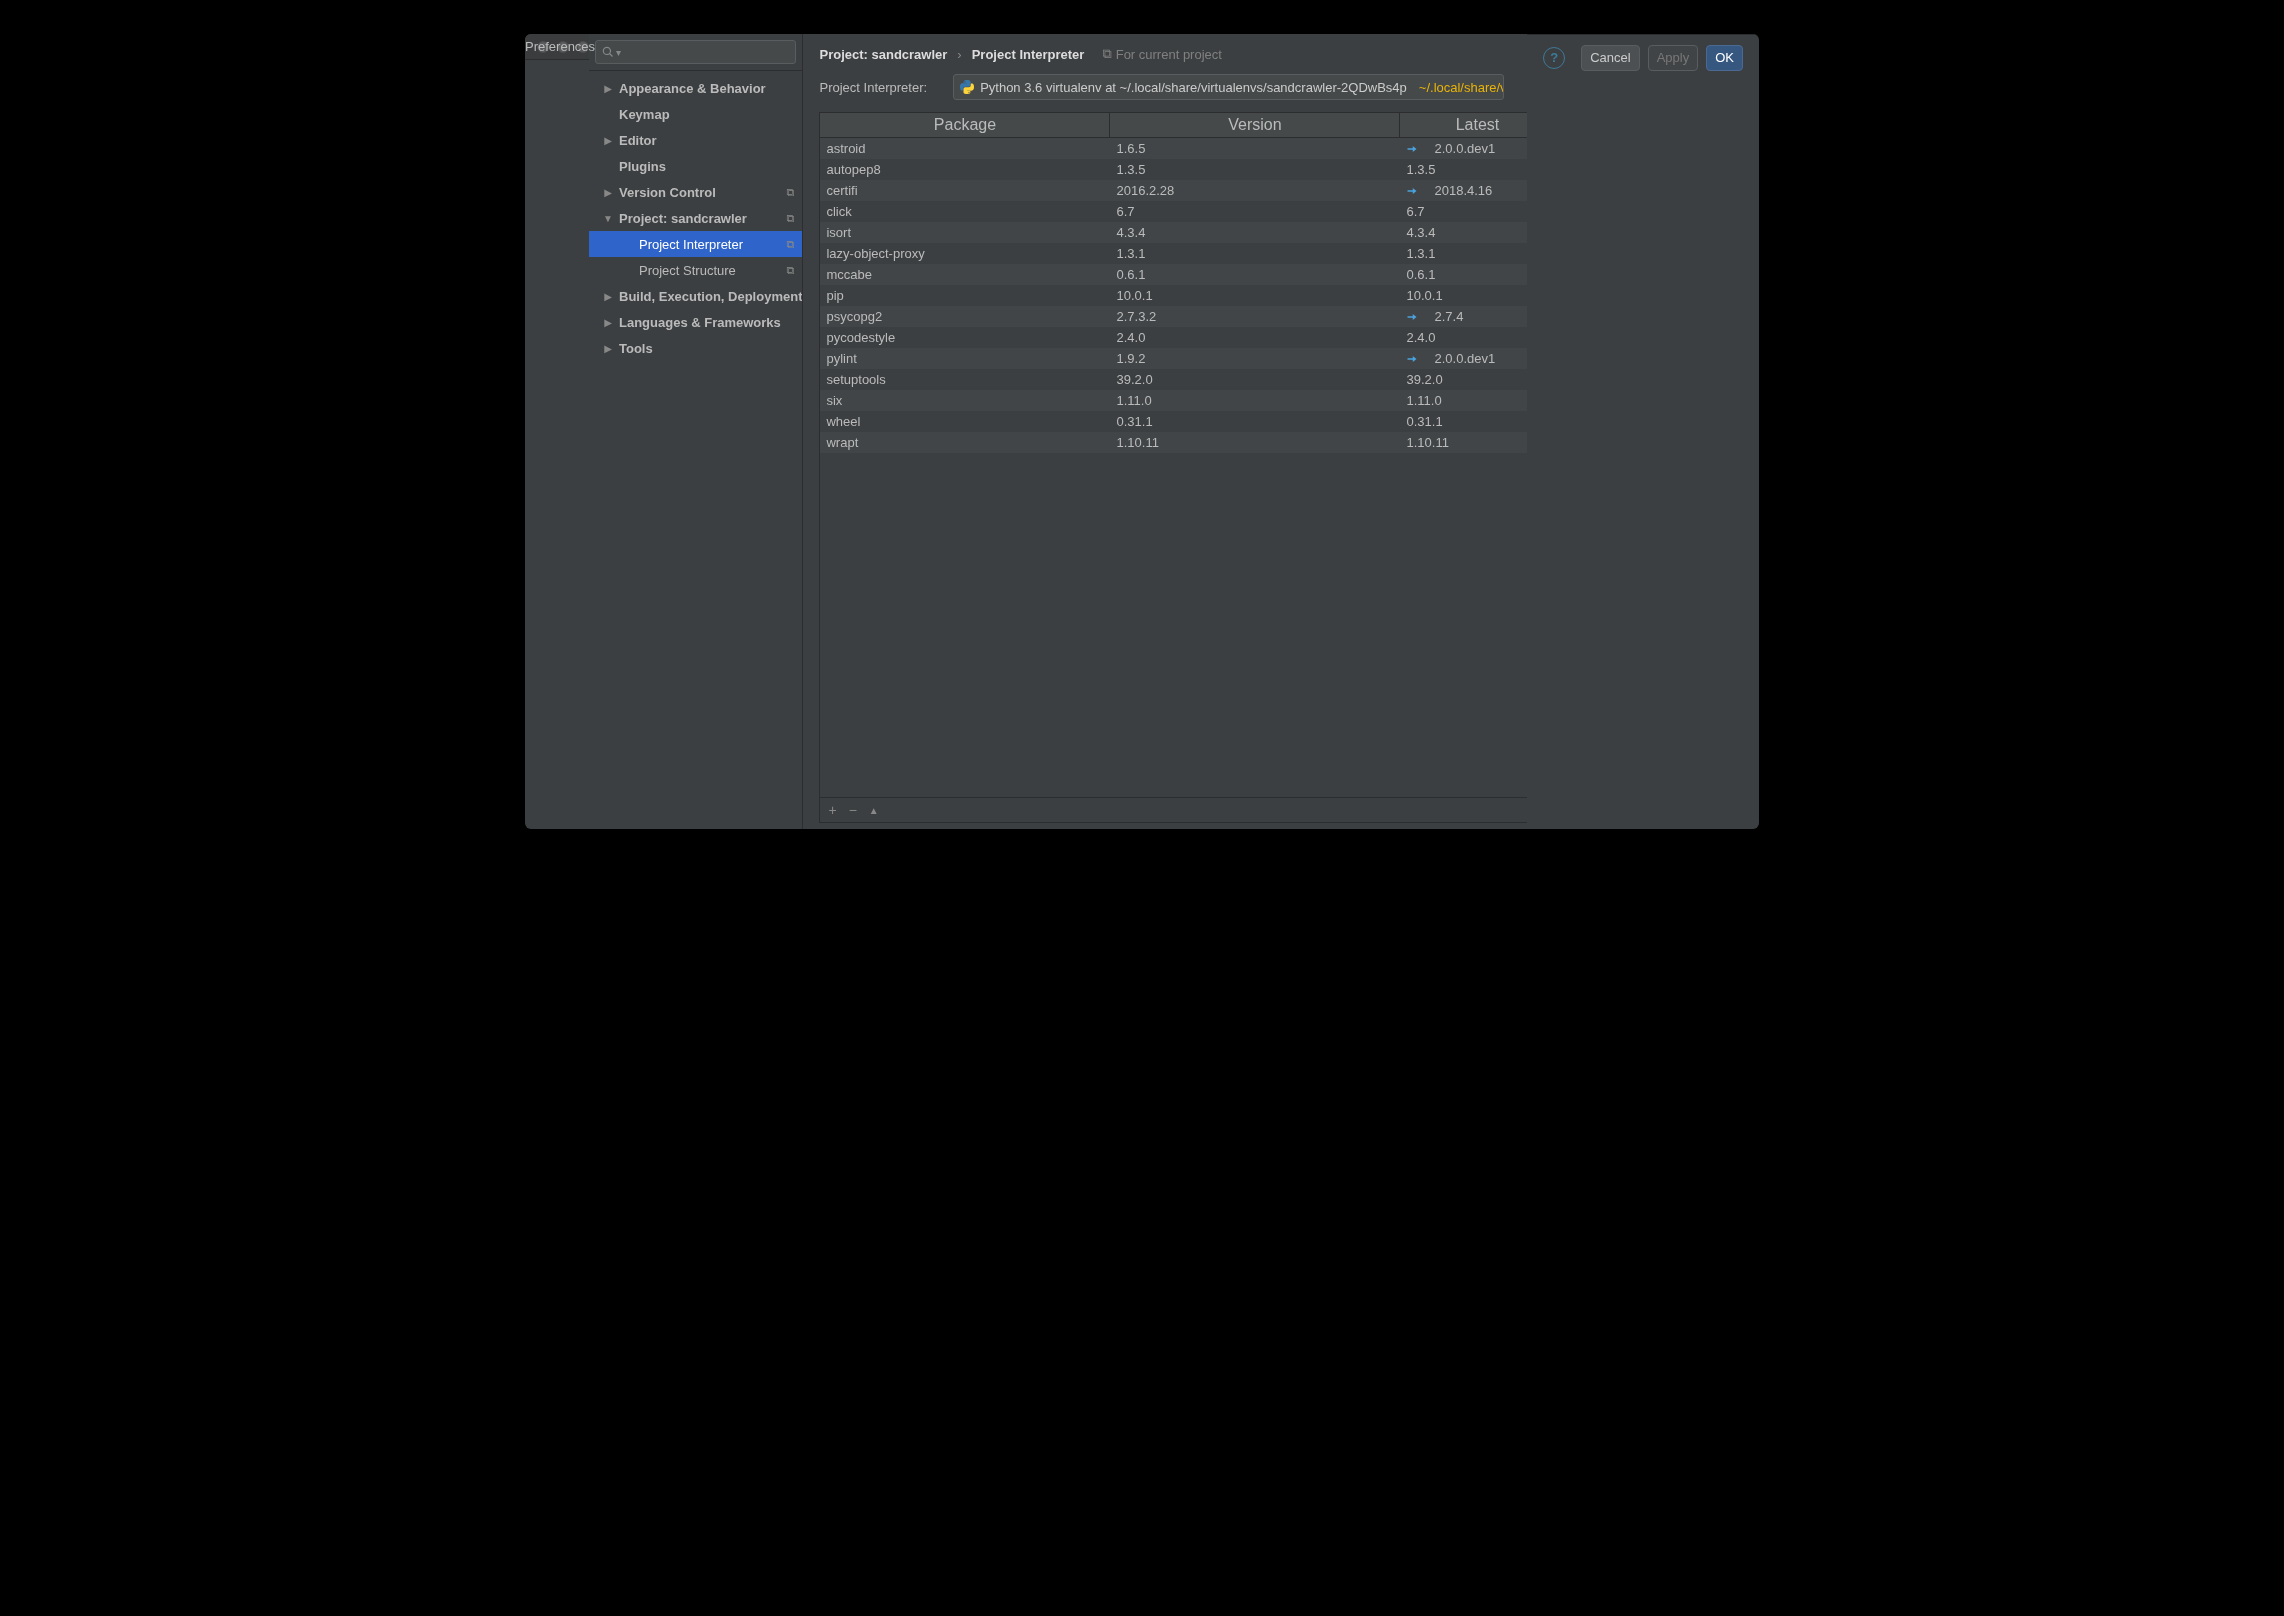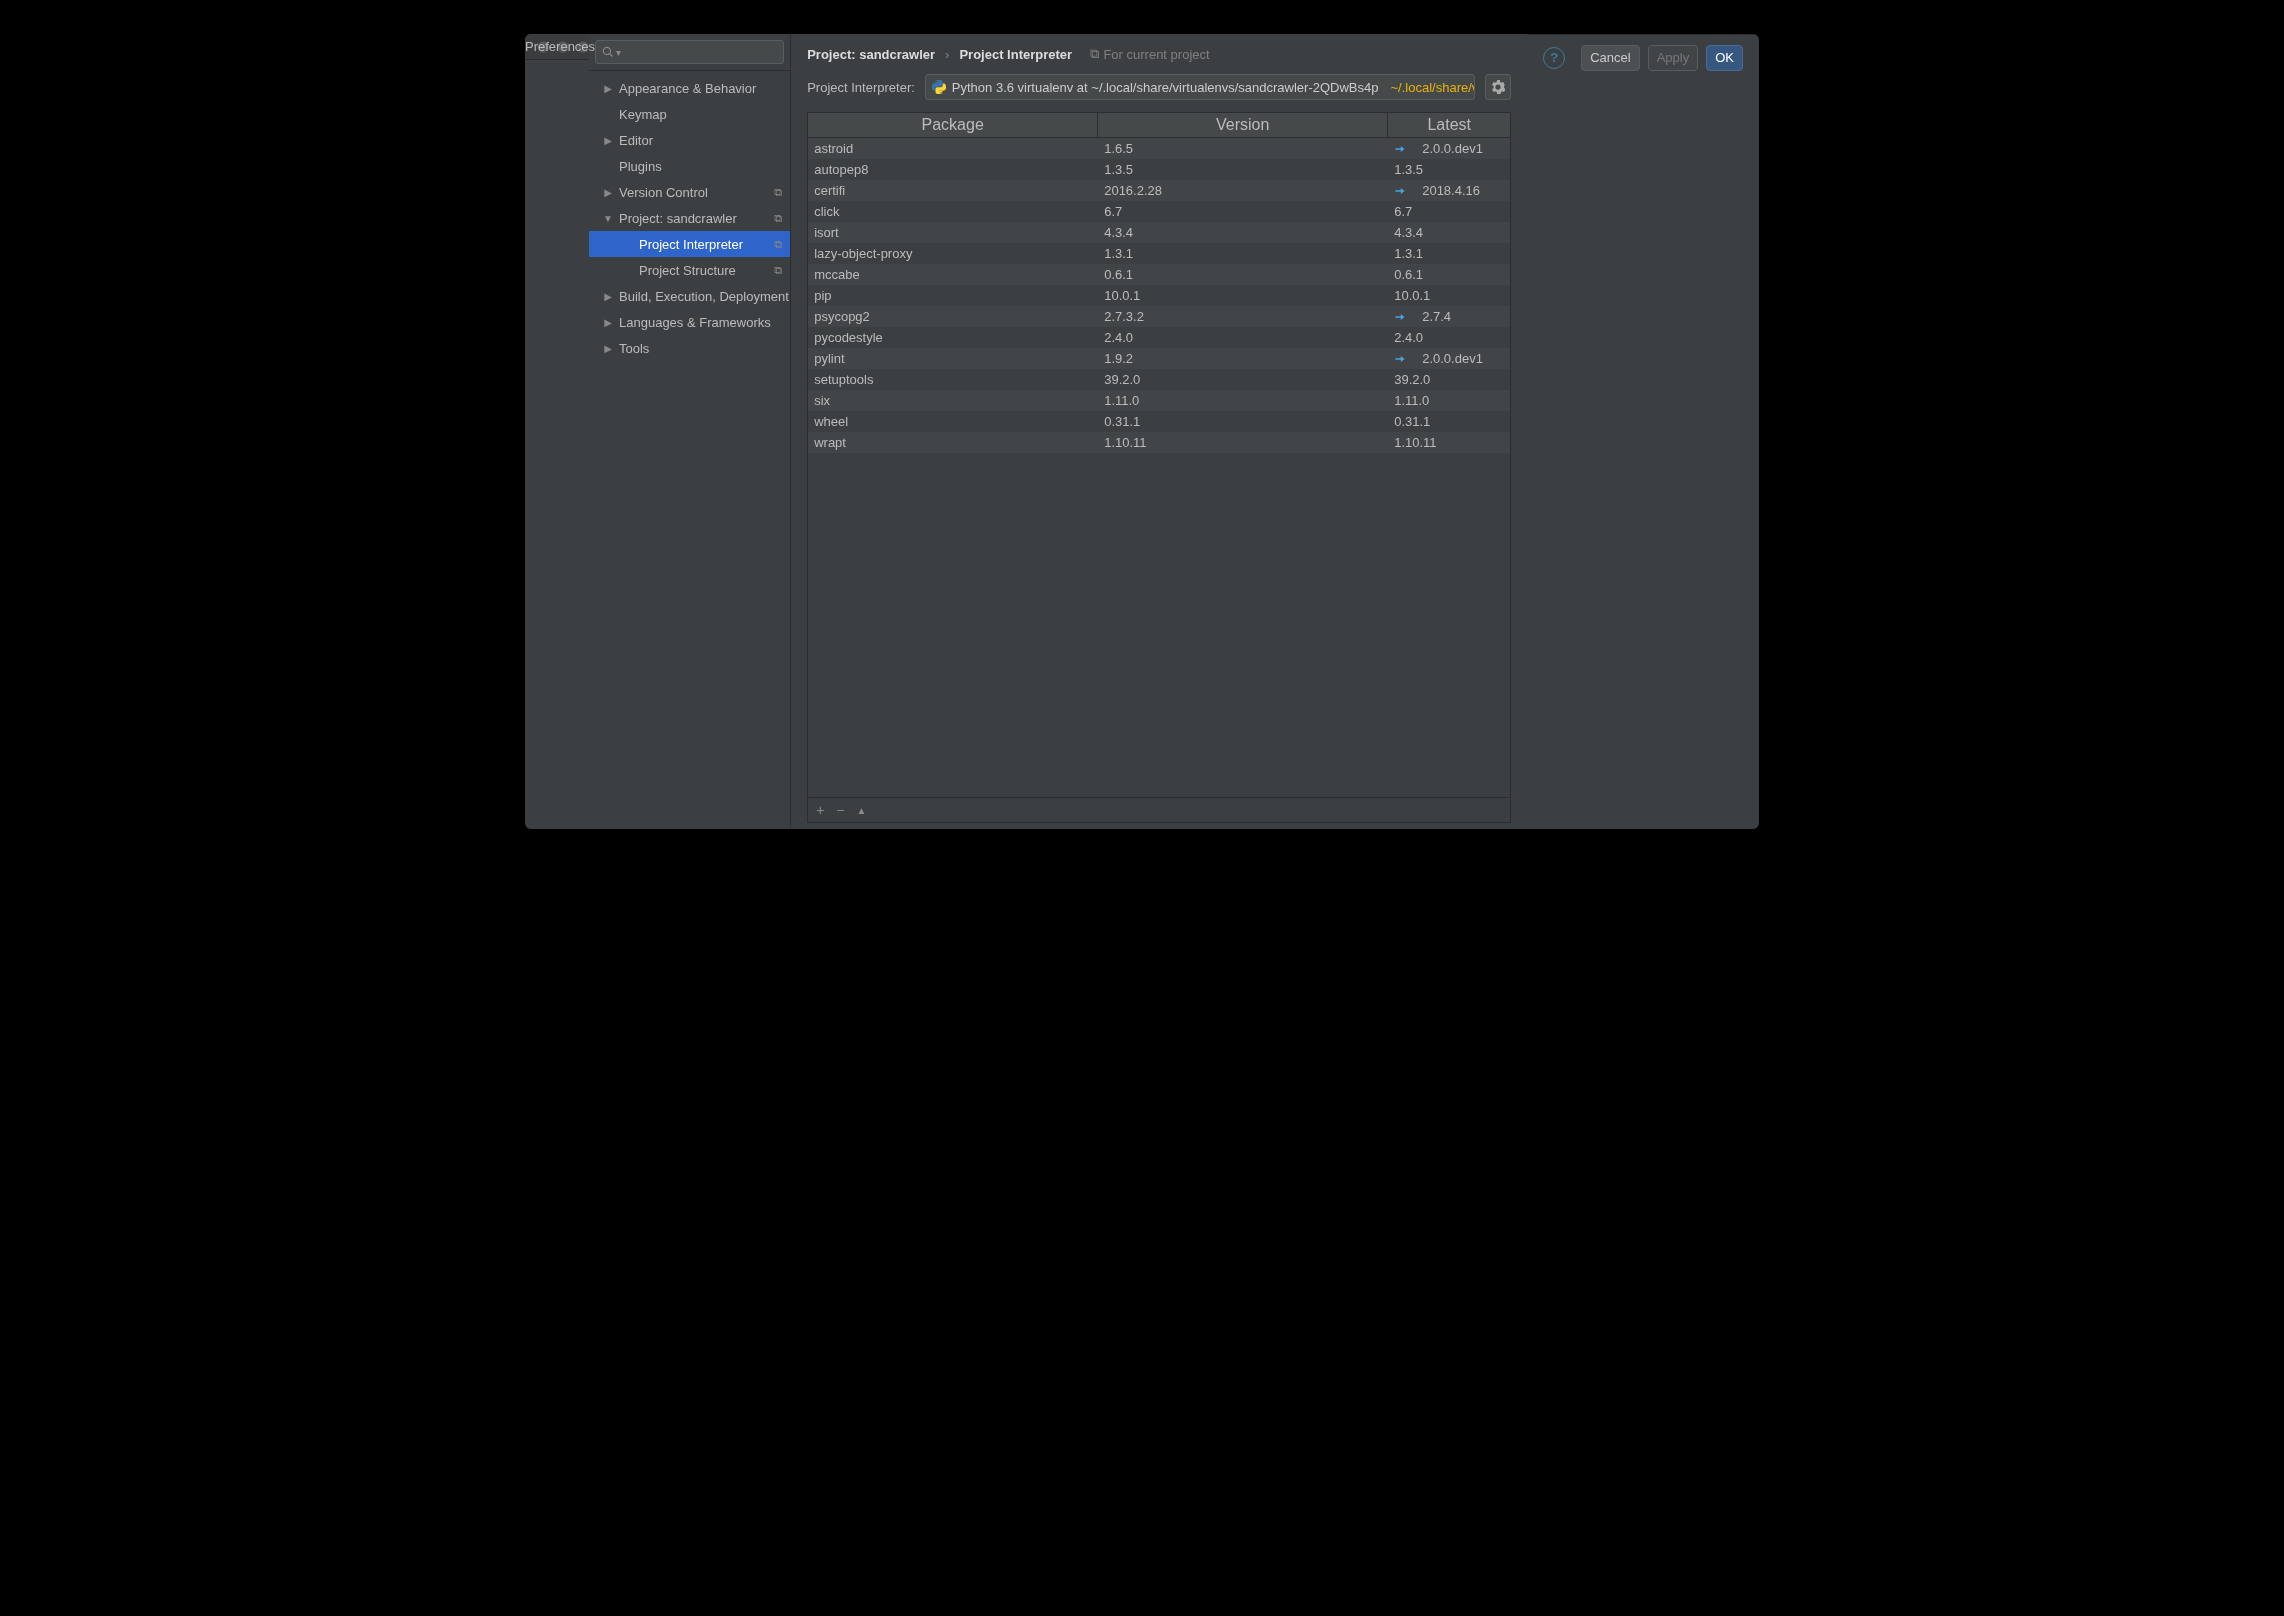--- a/index.html
+++ b/index.html
@@ -14,28 +14,28 @@
 .search{padding:6px;border-bottom:1px solid #2b2d2f}
 .search-box{width:100%;height:24px;background:#45494a;border:1px solid #5a5d5f;border-radius:3px;display:flex;align-items:center;padding:0 6px}
 .search-box svg{width:12px;height:12px;fill:#888}
 .tree{flex:1;padding-top:4px;overflow:auto}
 .tree-item{display:flex;align-items:center;height:26px;padding-left:14px;color:#bbb;cursor:pointer;position:relative}
 .tree-item.child{padding-left:34px}
 .tree-item.selected{background:#2f65ca;color:#fff}
 .tree-item .arrow{width:10px;display:inline-flex;justify-content:center;margin-right:6px;color:#888;font-size:10px}
 .tree-item.selected .arrow{color:#fff}
 .tree-item .label{flex:1;white-space:nowrap;overflow:hidden;text-overflow:ellipsis}
-.tree-item.bold .label{font-weight:normal}
+.tree-item.bold .label{font-weight:bold}
 .tree-item .copy-icon{position:absolute;right:8px;color:#888;font-size:11px}
 .main{flex:1;display:flex;flex-direction:column;background:#3c3f41}
 .breadcrumb{display:flex;align-items:center;gap:10px;padding:12px 16px 8px;color:#bbb}
 .breadcrumb .crumb{font-weight:bold;color:#ddd}
 .breadcrumb .sep{color:#888}
 .breadcrumb .scope{color:#808080;font-size:12px;display:flex;align-items:center;gap:4px;margin-left:8px}
-.interp-row{display:flex;align-items:center;gap:10px;padding:4px 16px 12px}
+.interp-row{display:flex;align-items:center;gap:26px;padding:4px 16px 12px}
 .interp-row .lbl{color:#bbb}
 .combo{flex:1;height:26px;background:#45494a;border:1px solid #5a5d5f;border-radius:3px;display:flex;align-items:center;padding:0 6px;color:#bbb;overflow:hidden;white-space:nowrap}
 .combo .py-icon{width:14px;height:14px;margin-right:6px;flex-shrink:0}
 .combo .main-text{color:#ccc}
 .combo .dim{color:#eab308;margin-left:12px}
 .combo .dd{margin-left:auto;color:#aaa;font-size:10px;padding-left:6px}
 .gear-btn{width:26px;height:26px;background:#45494a;border:1px solid #5a5d5f;border-radius:3px;display:flex;align-items:center;justify-content:center}
 .gear-btn svg{width:14px;height:14px;fill:#aaa}
 .table-wrap{flex:1;margin:0 16px 6px;border:1px solid #2b2d2f;display:flex;flex-direction:column;background:#3c3f41;overflow:hidden}
 .thead{display:flex;background:#45494a;border-bottom:1px solid #2b2d2f}

